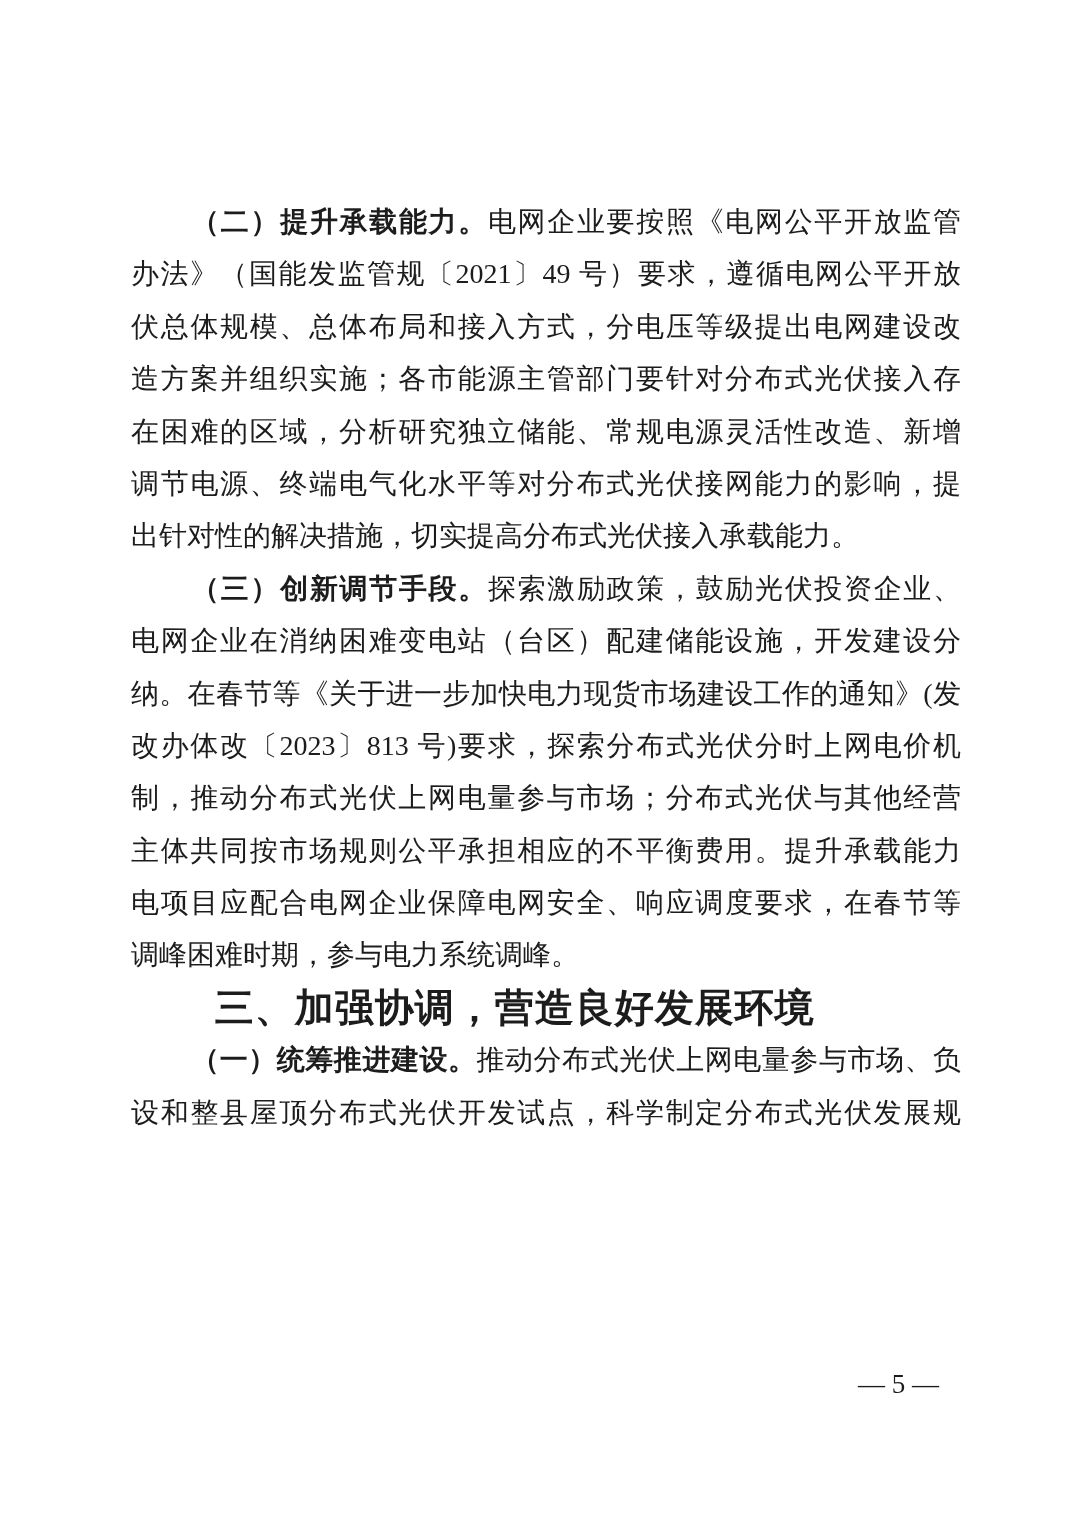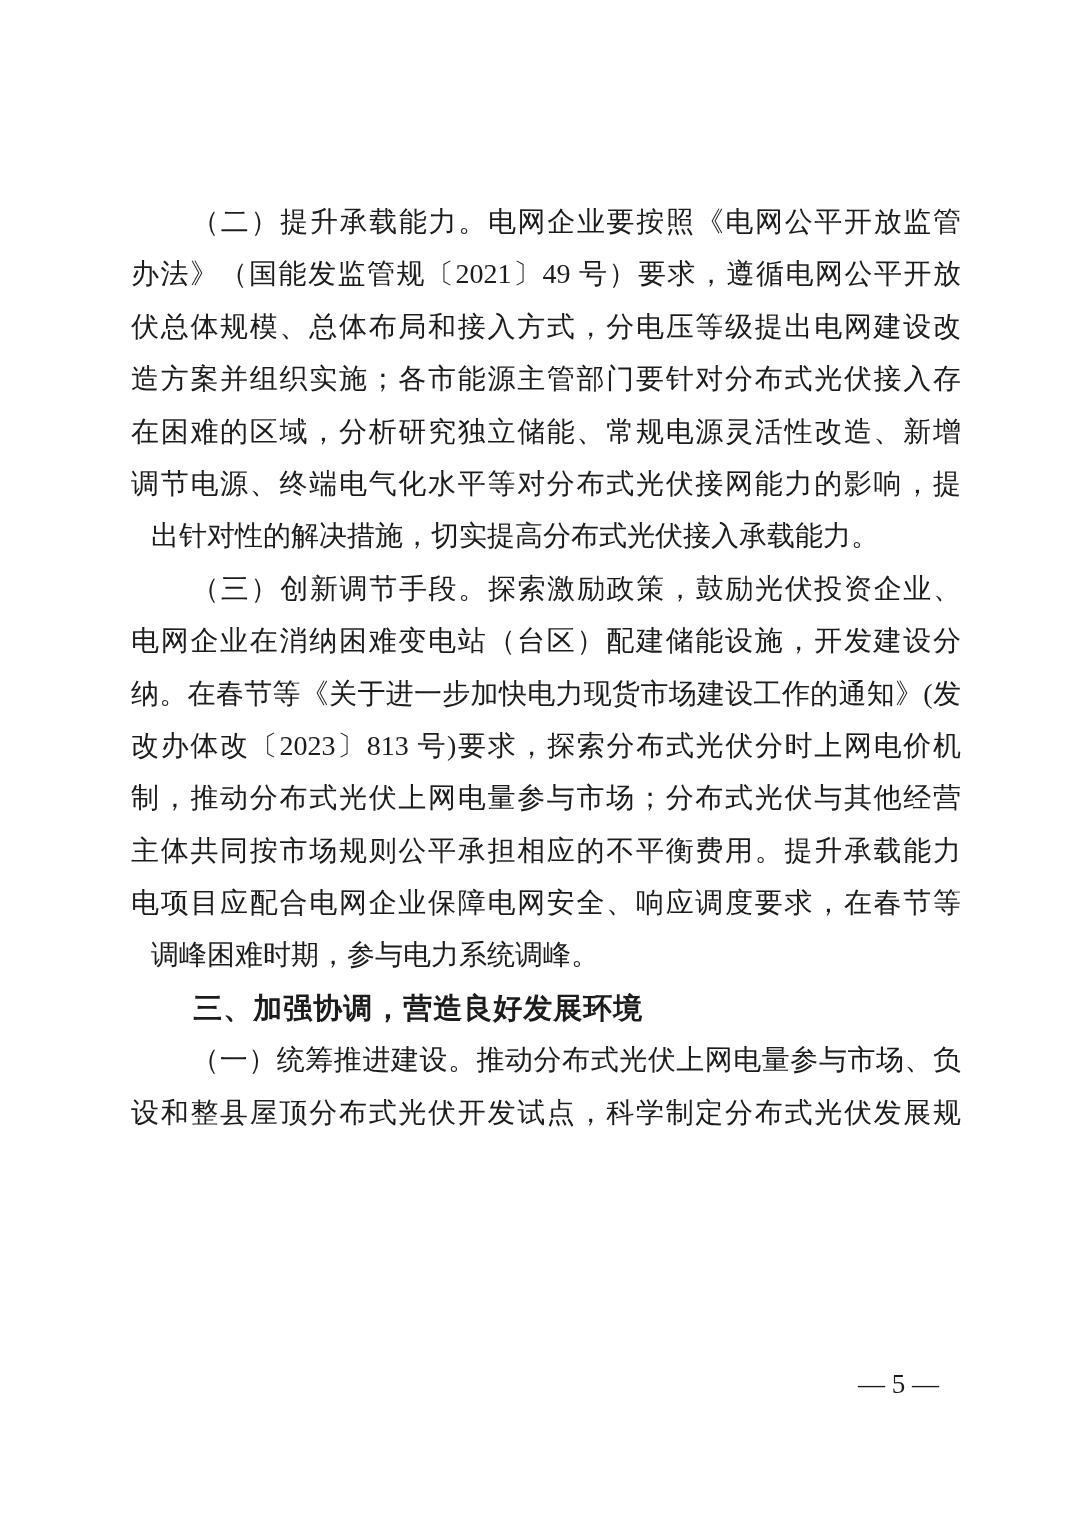--- a/index.html
+++ b/index.html
@@ -27,32 +27,31 @@
     line-height: 52.4px;
     font-size: 28px;
     text-align: justify;
     text-align-last: justify;
     text-justify: inter-character;
     white-space: nowrap;
   }
   .line.endline {
     text-align: left;
     text-align-last: left;
-    margin-left: 20px;
   }
   .line.indent {
     text-indent: 2.15em;
   }
   .lead {
-    font-weight: 400;
+    font-weight: 700;
   }
   .line.heading {
     font-family: "Liberation Sans", "DejaVu Sans", sans-serif;
     font-weight: 700;
-    font-size: 29px;
+    font-size: 39px;
     text-align: left;
     text-align-last: left;
     letter-spacing: 1px;
   }
   .page-number {
     position: absolute;
     left: 858px;
     top: 1368px;
     font-size: 27px;
     line-height: 32px;

